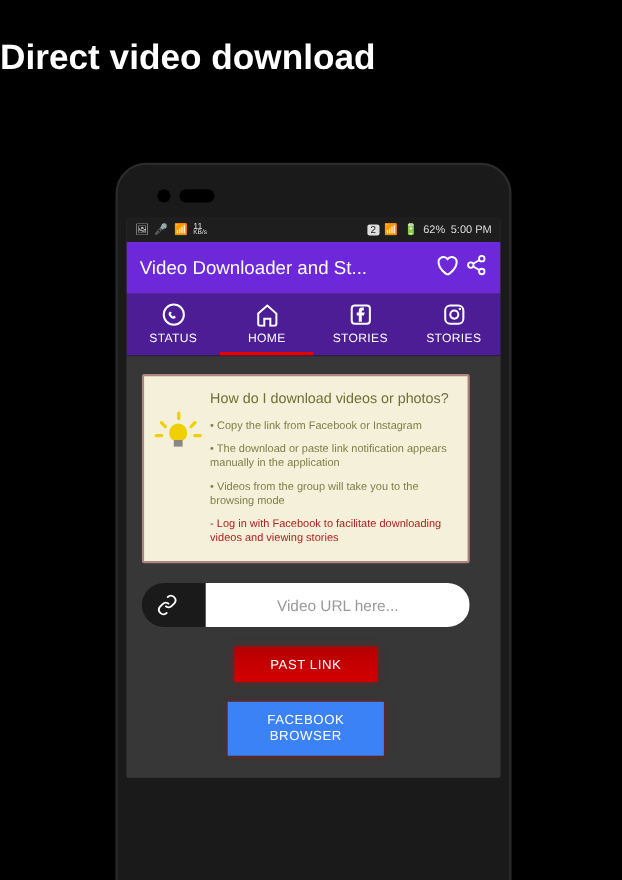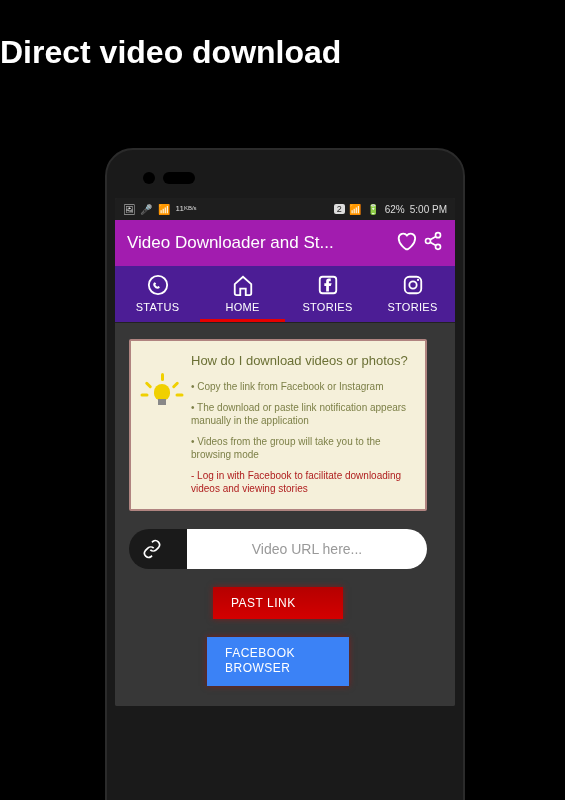--- a/index.html
+++ b/index.html
@@ -46,21 +46,21 @@
       color: #ddd;
       display: flex;
       justify-content: space-between;
       align-items: center;
       padding: 4px 8px;
       font-size: 10px;
       height: 22px;
     }
     .statusbar-left, .statusbar-right { display: flex; gap: 5px; align-items: center; }
     .appbar {
-      background: #a21caf;
+      background: #6d28d9;
       display: flex;
       align-items: center;
       padding: 10px 12px;
       gap: 6px;
     }
     .appbar-title {
       color: #fff;
       font-size: 17px;
       flex: 1;
       white-space: nowrap;
@@ -160,21 +160,21 @@
     .action-btn {
       display: block;
       margin: 18px auto 0 auto;
       background: #d40000;
       color: #fff;
       border: none;
       padding: 9px 18px;
       font-size: 12px;
       letter-spacing: 0.5px;
       cursor: pointer;
-      text-align: left;
+      text-align: center;
       box-shadow: 0 0 6px rgba(200,0,0,0.5);
     }
     .btn-paste {
       width: 130px;
       background: linear-gradient(180deg, #b50000, #d40000);
     }
     .btn-browser {
       width: 142px;
       line-height: 1.3;
       background: #3b82f6;
@@ -190,21 +190,21 @@
     <div class="dot"></div>
       <div class="pill"></div>
   </div>
   <div class="screen">
 
     <div class="statusbar">
       <div class="statusbar-left">
         <span>🖼</span>
         <span>🎤</span>
         <span>📶</span>
-        <span style="display:flex;flex-direction:row;line-height:0.8;font-size:8px;">
+        <span style="display:flex;flex-direction:column;line-height:0.8;font-size:8px;">
           <span>11</span>
           <span style="font-size:6px;">KB/s</span>
         </span>
       </div>
       <div class="statusbar-right">
         <span style="background:#ddd;color:#222;padding:0 3px;border-radius:2px;font-size:9px;">2</span>
         <span>📶</span>
         <span>🔋</span>
         <span>62%</span>
         <span>5:00 PM</span>

